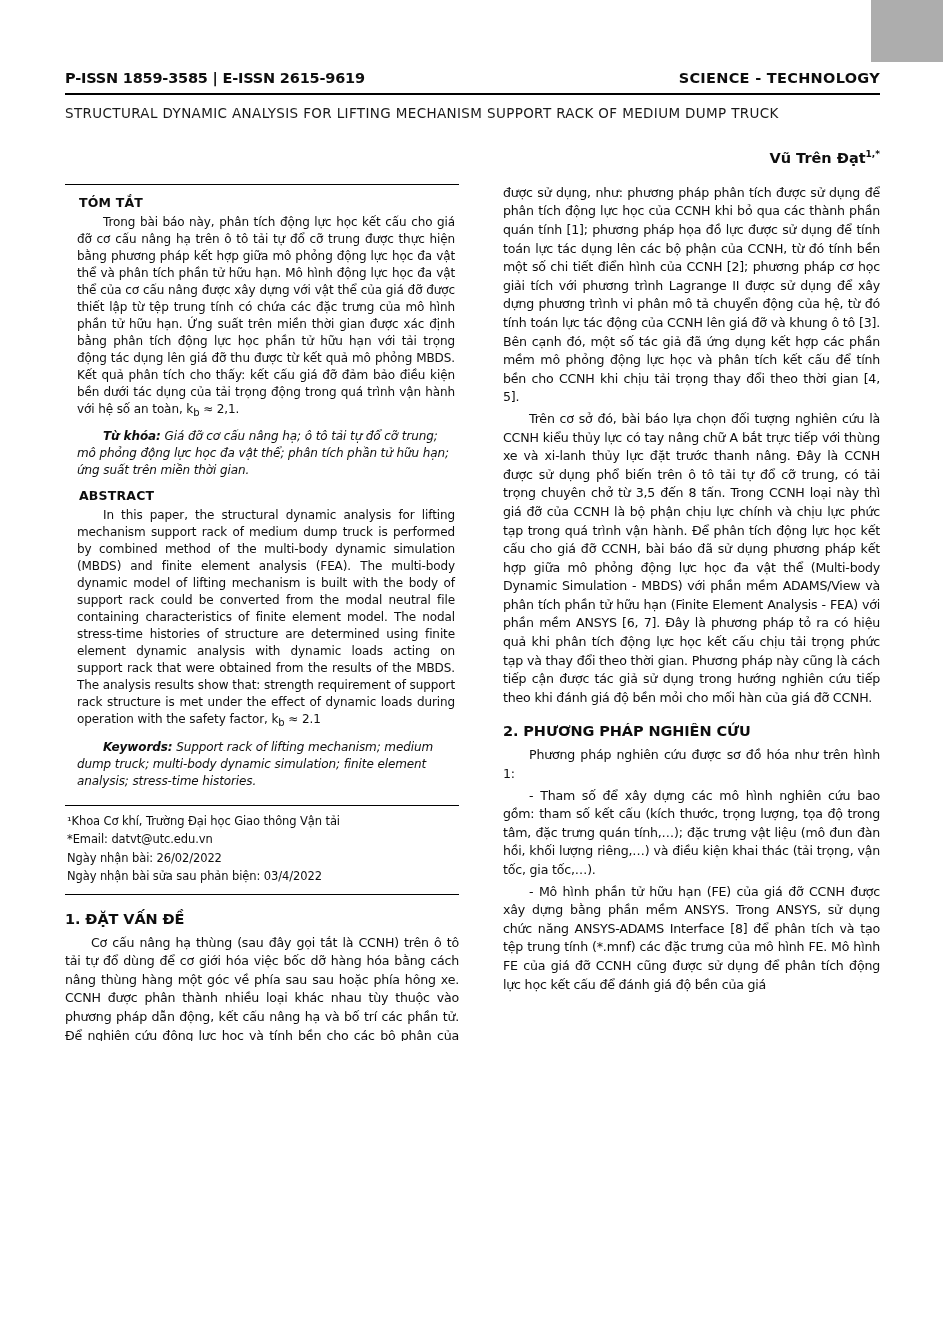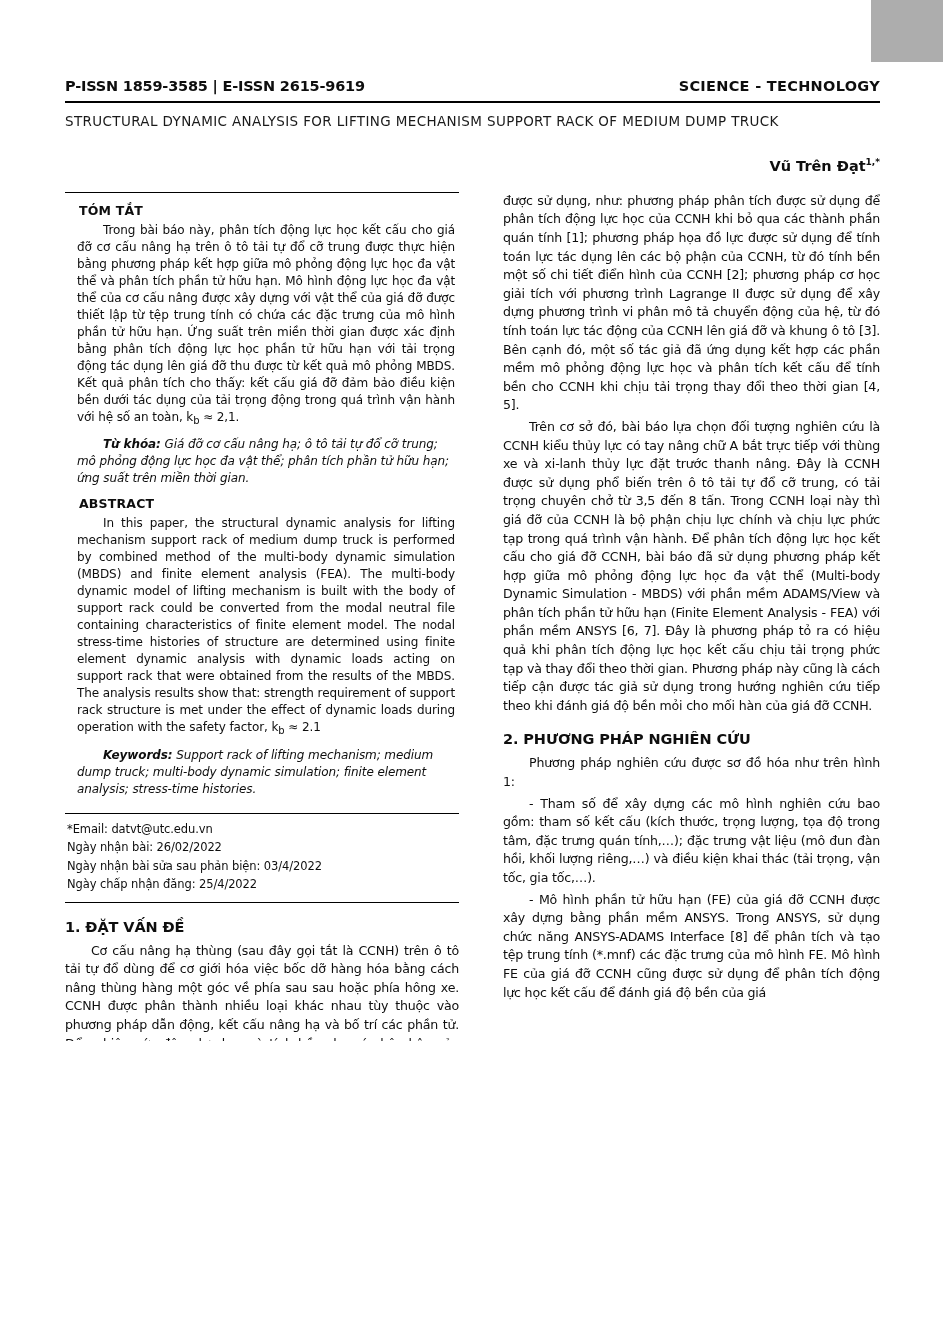--- a/index.html
+++ b/index.html
@@ -2,21 +2,21 @@
 <html><head>
 <meta charset="utf-8">
 <style>
   * { margin:0; padding:0; box-sizing:border-box; }
   html,body { background:#fff; }
   body {
     width:943px; height:1333px;
     font-family:"DejaVu Sans","Liberation Sans",sans-serif;
     color:#0e0e0e; position:relative; overflow:hidden;
   }
-  .page { position:relative; width:943px; height:1041px; padding:12px 63px 0 65px; overflow:hidden; }
+  .page { position:relative; width:943px; height:1041px; padding:4px 63px 0 65px; overflow:hidden; }
 
   .corner-block { position:absolute; top:0; right:0; width:72px; height:62px; background:#adadad; }
 
   .header-row { display:flex; justify-content:space-between; align-items:flex-end; padding-top:66px; }
   .issn { font-weight:bold; font-size:14.5px; letter-spacing:-0.2px; }
   .section-label { font-weight:bold; font-size:14.5px; letter-spacing:0.3px; }
   .header-rule { border:none; border-top:2.5px solid #000; margin-top:7px; }
 
   .title { margin-top:56px; font-weight:bold; }
   .title-line { display:block; font-size:30px; line-height:51px; white-space:nowrap;
@@ -91,24 +91,24 @@
         <p class="small keywords indent"><b><i>Từ khóa:</i></b><i> Giá đỡ cơ cấu nâng hạ; ô tô tải tự đổ cỡ trung; mô phỏng động lực học đa vật thể; phân tích phần tử hữu hạn; ứng suất trên miền thời gian.</i></p>
 
         <h3>ABSTRACT</h3>
         <p class="small justify indent"><span>In this paper, the structural dynamic analysis for lifting mechanism support rack of medium dump truck is performed by combined method of the multi-body dynamic simulation (MBDS) and finite element analysis (FEA). The multi-body dynamic model of lifting mechanism is built with the body of support rack could be converted from the modal neutral file containing characteristics of finite element model. The nodal stress-time histories of structure are determined using finite element dynamic analysis with dynamic loads acting on support rack that were obtained from the results of the MBDS. The analysis results show that: strength requirement of support rack structure is met under the effect of dynamic loads during operation with the safety factor, k</span><sub>b</sub><span> ≈ 2.1</span></p>
         <p class="small keywords indent"><b><i>Keywords:</i></b><i> Support rack of lifting mechanism; medium dump truck; multi-body dynamic simulation; finite element analysis; stress-time histories.</i></p>
       </div>
 
       <div class="rule"></div>
 
       <div class="meta-panel">
+        <p>¹Khoa Cơ khí, Trường Đại học Giao thông Vận tải</p>
         <p><span>*Email: </span><a class="email" href="#">datvt@utc.edu.vn</a></p>
         <p>Ngày nhận bài: 26/02/2022</p>
         <p>Ngày nhận bài sửa sau phản biện: 03/4/2022</p>
-        <p>Ngày chấp nhận đăng: 25/4/2022</p>
       </div>
 
       <div class="rule"></div>
 
       <h2 class="sec">1. ĐẶT VẤN ĐỀ</h2>
       <p class="body justify indent">Cơ cấu nâng hạ thùng (sau đây gọi tắt là CCNH) trên ô tô tải tự đổ dùng để cơ giới hóa việc bốc dỡ hàng hóa bằng cách nâng thùng hàng một góc về phía sau sau hoặc phía hông xe. CCNH được phân thành nhiều loại khác nhau tùy thuộc vào phương pháp dẫn động, kết cấu nâng hạ và bố trí các phần tử. Để nghiên cứu động lực học và tính bền cho các bộ phận của CCNH, một số phương pháp phân tích đã</p>
     </div>
 
     <div class="col col-right">
       <p class="body justify">được sử dụng, như: phương pháp phân tích được sử dụng để phân tích động lực học của CCNH khi bỏ qua các thành phần quán tính [1]; phương pháp họa đồ lực được sử dụng để tính toán lực tác dụng lên các bộ phận của CCNH, từ đó tính bền một số chi tiết điển hình của CCNH [2]; phương pháp cơ học giải tích với phương trình Lagrange II được sử dụng để xây dựng phương trình vi phân mô tả chuyển động của hệ, từ đó tính toán lực tác động của CCNH lên giá đỡ và khung ô tô [3]. Bên cạnh đó, một số tác giả đã ứng dụng kết hợp các phần mềm mô phỏng động lực học và phân tích kết cấu để tính bền cho CCNH khi chịu tải trọng thay đổi theo thời gian [4, 5].</p>

